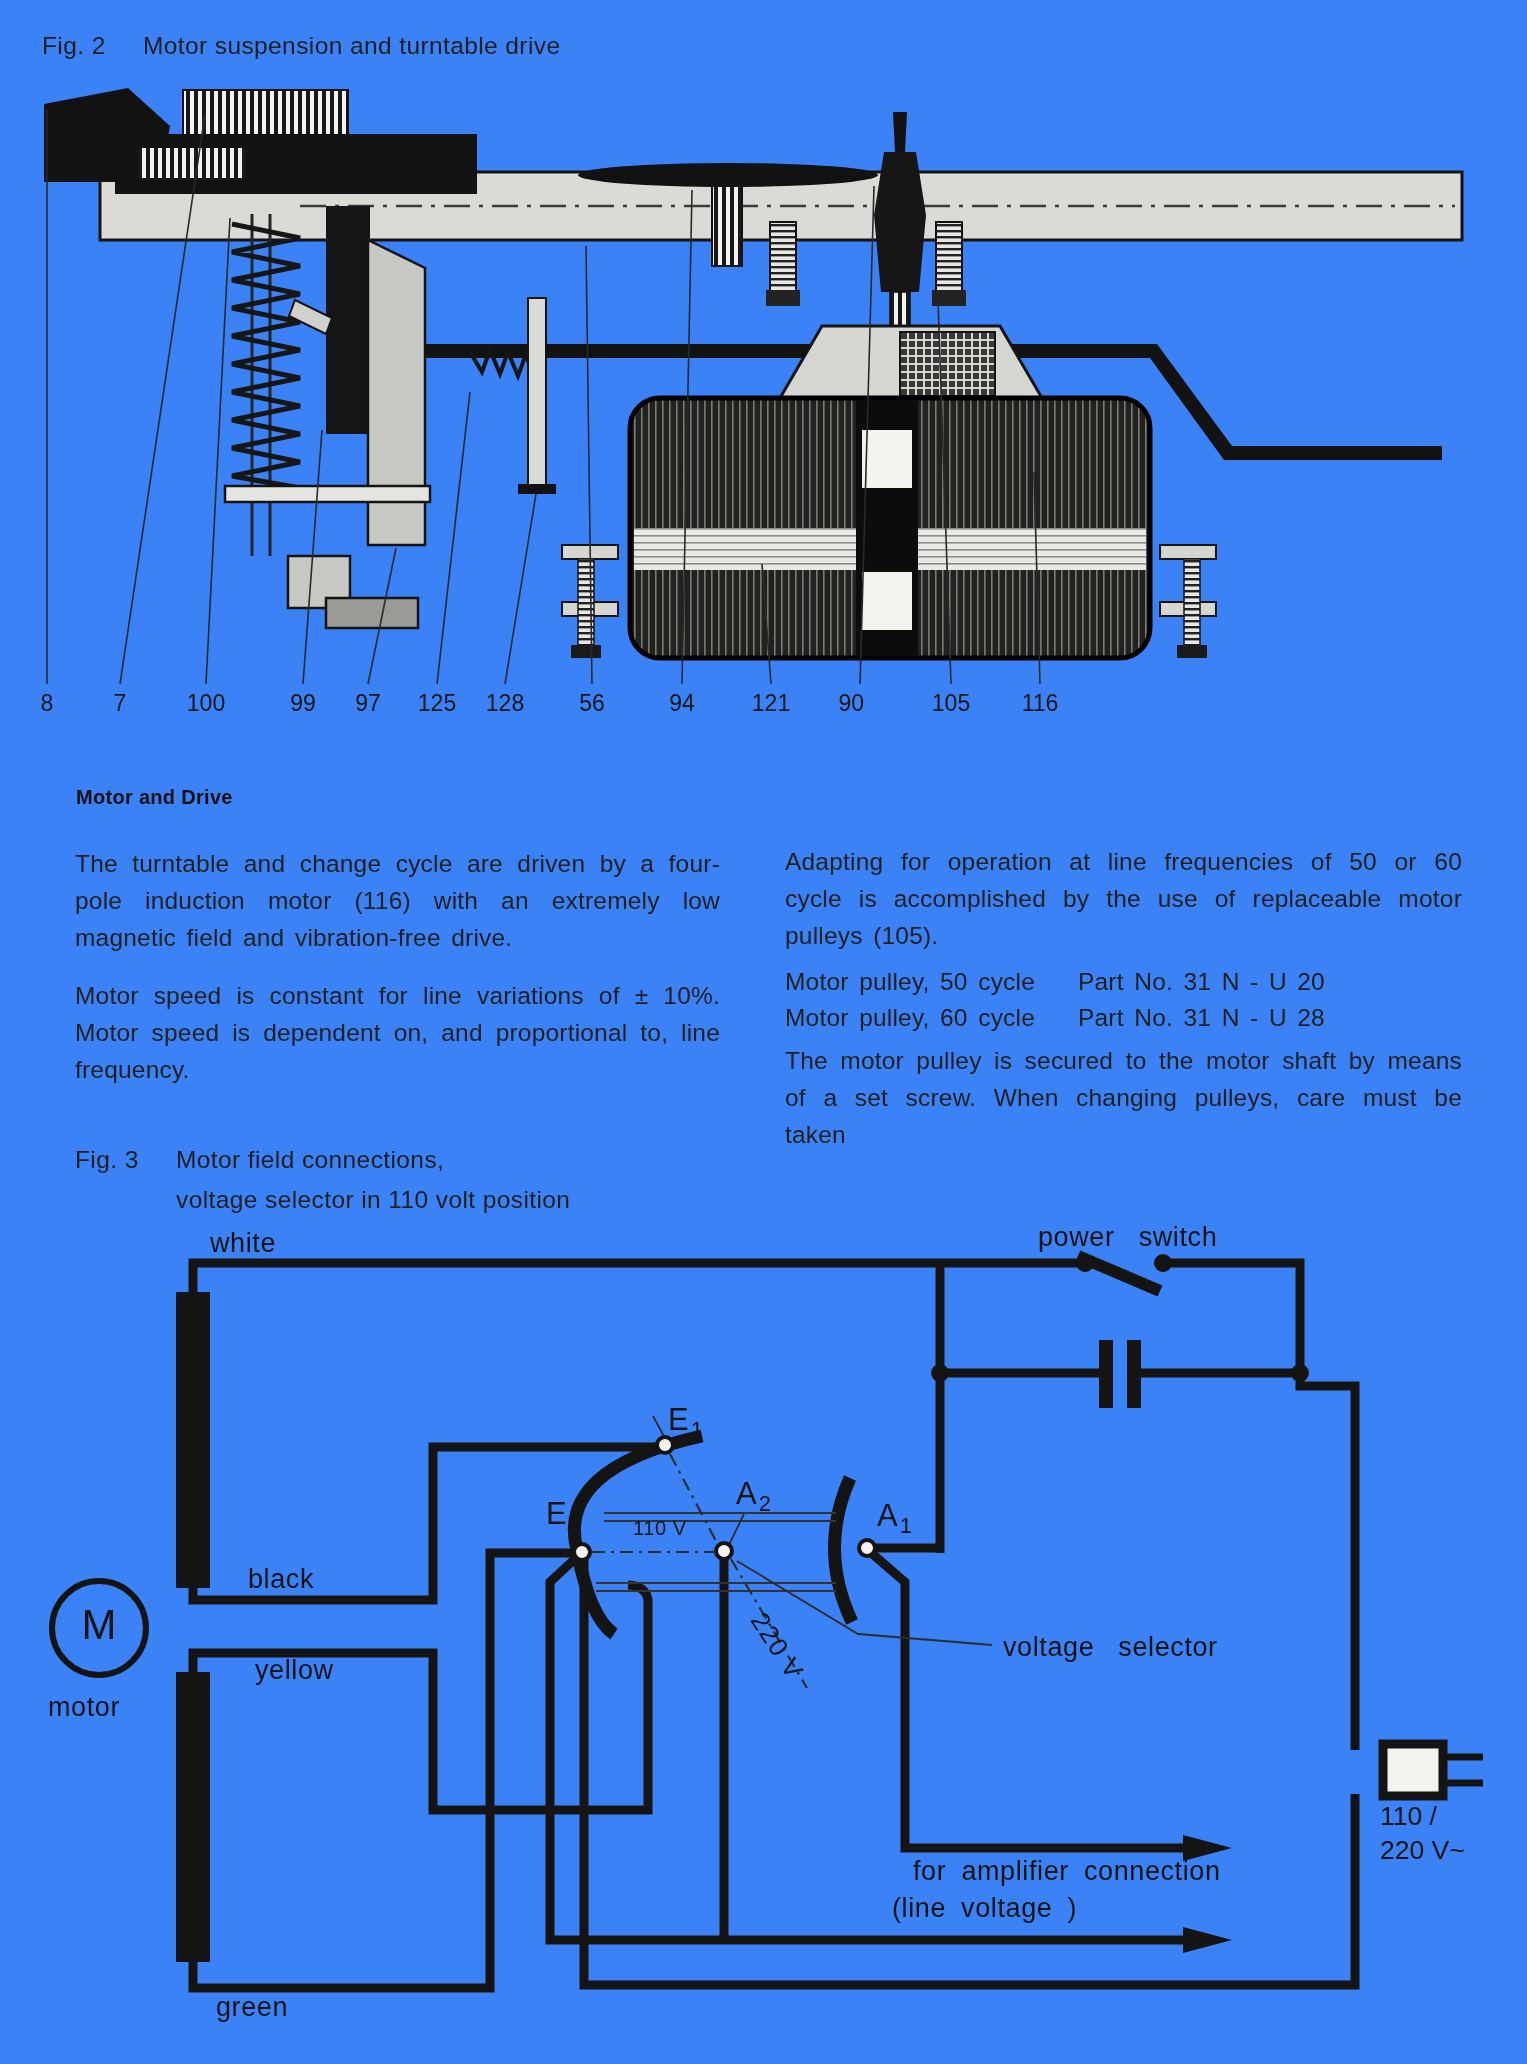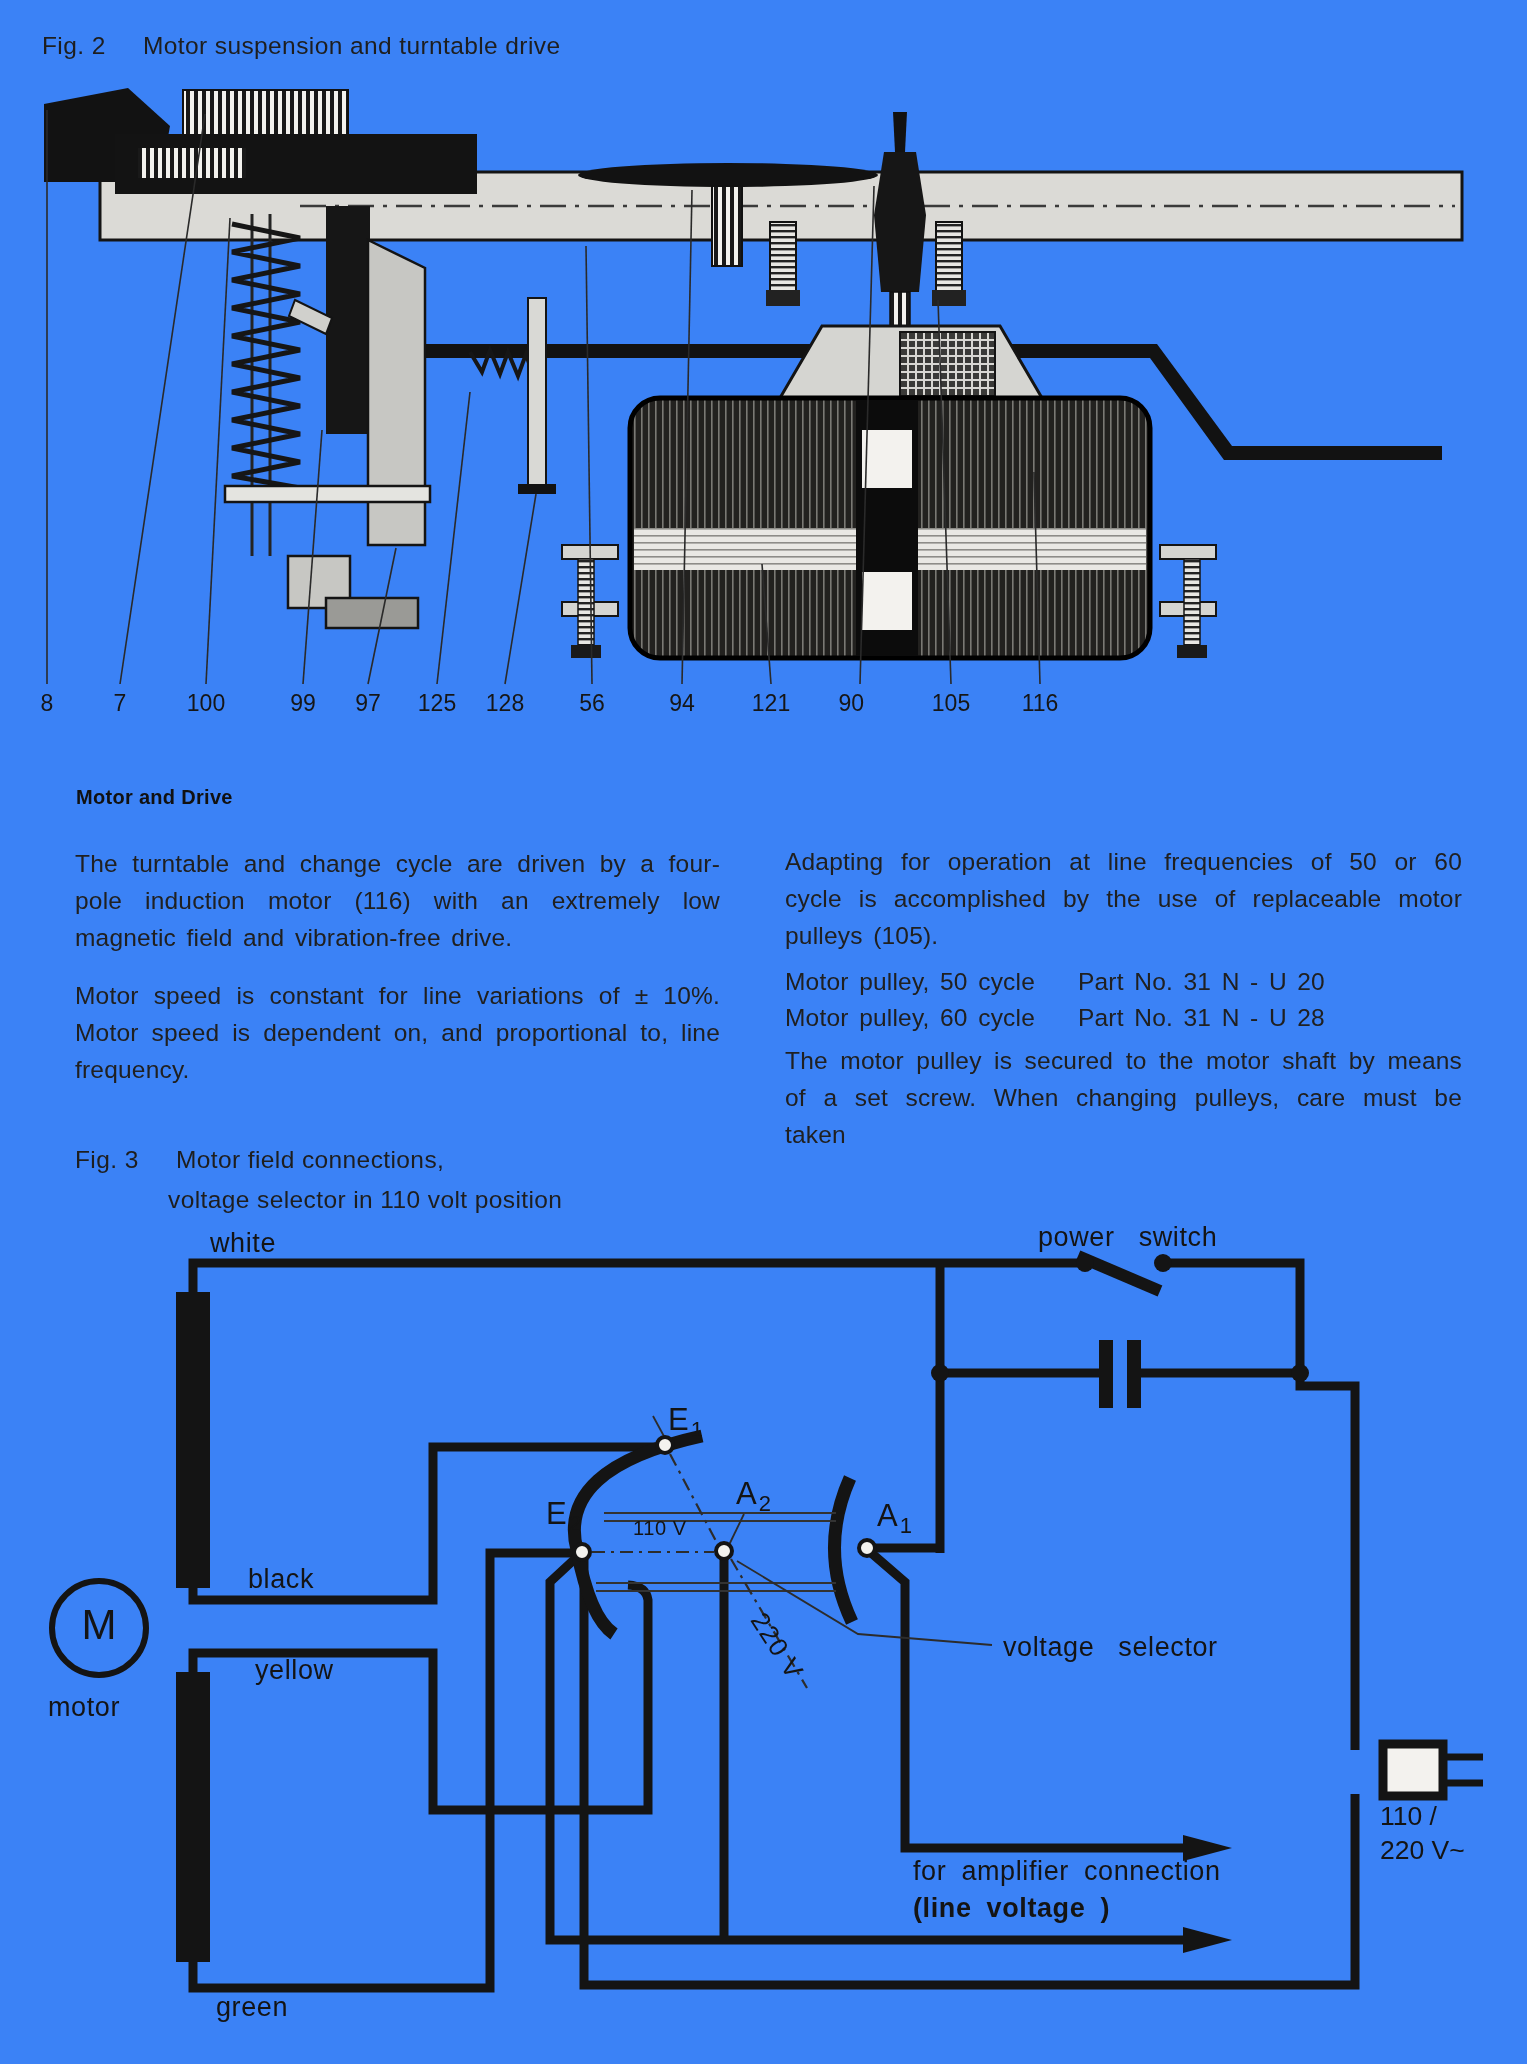--- a/index.html
+++ b/index.html
@@ -245,34 +245,34 @@
       <span>Motor pulley, 60 cycle</span>
       <span class="part">Part No. 31 N - U 28</span>
     </div>
     <p style="margin-top:7px;">The motor pulley is secured to the motor shaft by means of a set screw. When changing pulleys, care must be taken</p>
   </div>
 
   <div class="abs caption" style="left:75px;top:1146px;">
     <span class="fign">Fig. 3</span>
     <span>Motor field connections,</span>
   </div>
-  <div class="abs caption" style="left:168px;top:1186px;">voltage selector in 110 volt position</div>
+  <div class="abs caption" style="left:176px;top:1186px;">voltage selector in 110 volt position</div>
 
   <div class="dlabel" style="left:210px;top:1228px;">white</div>
   <div class="dlabel" style="left:248px;top:1564px;">black</div>
   <div class="dlabel" style="left:255px;top:1655px;">yellow</div>
   <div class="dlabel" style="left:216px;top:1992px;">green</div>
   <div class="dlabel" style="left:48px;top:1692px;">motor</div>
   <div class="msym">M</div>
   <div class="dlabel wide" style="left:1038px;top:1222px;">power switch</div>
   <div class="dlabel wide" style="left:1003px;top:1632px;">voltage selector</div>
   <div class="dlabel" style="left:633px;top:1517px;font-size:20px;">110 V</div>
   <div class="rot220">220 V</div>
   <div class="dlabel mid" style="left:913px;top:1856px;">for amplifier connection</div>
-  <div class="dlabel mid" style="left:913px;top:1893px;font-weight:bold;">(line voltage )</div>
+  <div class="dlabel mid" style="left:892px;top:1893px;">(line voltage )</div>
   <div class="abs supply" style="left:1380px;top:1799px;">
     <div>110 /</div>
     <div>220 V~</div>
   </div>
 
   <div class="term" style="left:668px;top:1402px;">
     <span>E</span><span class="sub">1</span>
   </div>
   <div class="term" style="left:546px;top:1496px;">
     <span>E</span><span class="sub">2</span>

